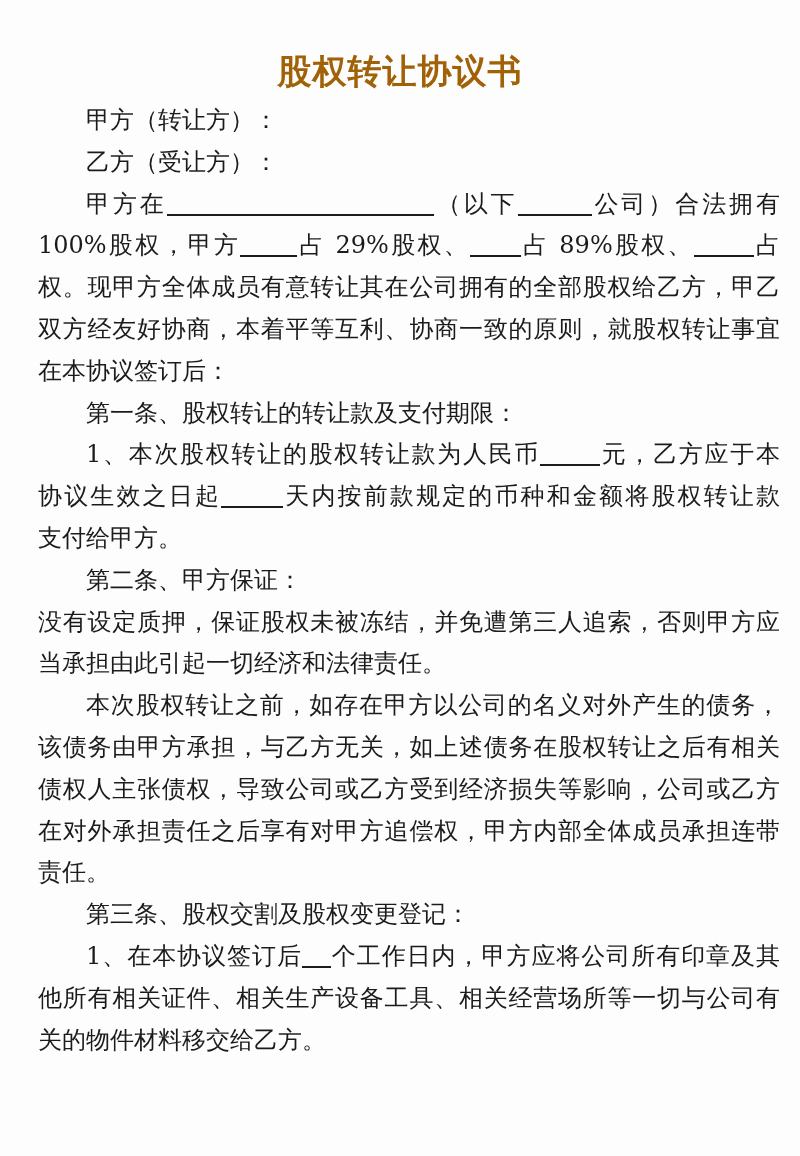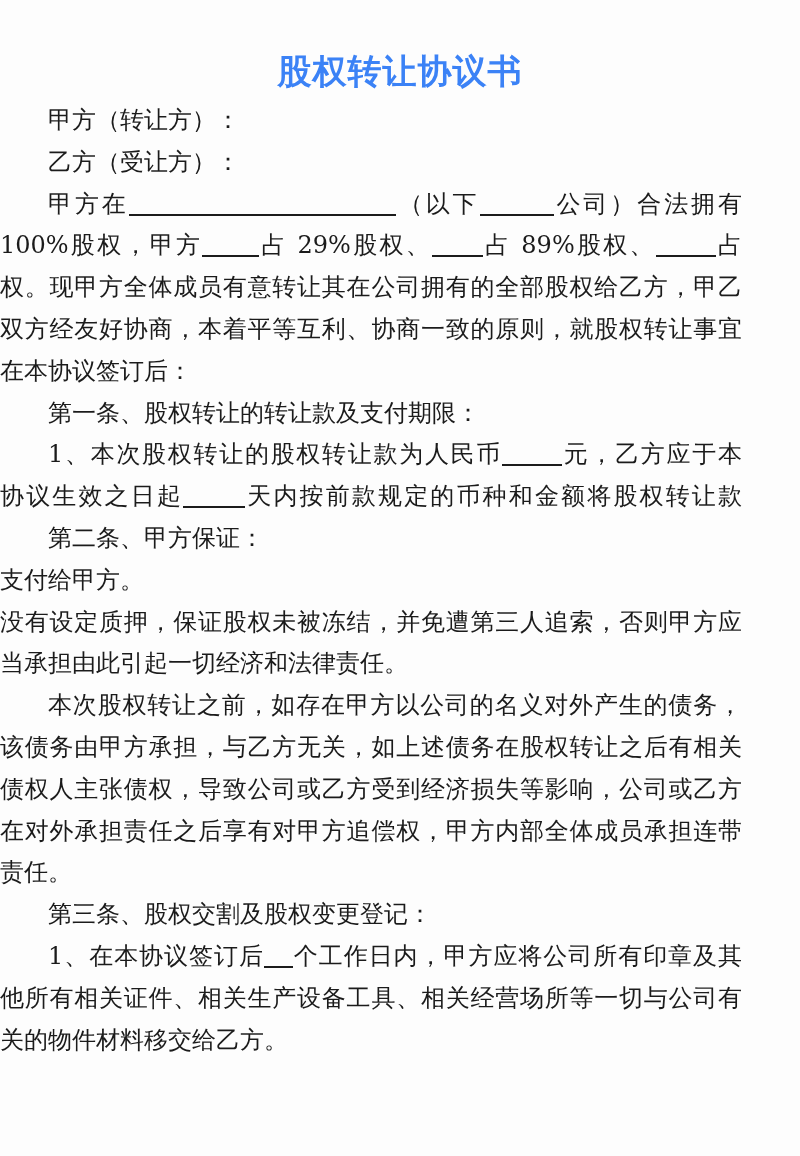--- a/index.html
+++ b/index.html
@@ -18,24 +18,25 @@
   }
   .doc-title {
     margin: 0;
     padding-top: 50px;
     height: 42px;
     font-size: 34px;
     line-height: 42px;
     font-weight: bold;
     text-align: center;
     letter-spacing: 1px;
-    color: #3b82f6;
+    color: #a16207;
   }
   .doc-body {
     margin-top: 8px;
+    padding-left: 38px;
     padding-right: 20px;
     width: 742px;
   }
   .line {
     position: relative;
     font-size: 24px;
     height: 41.8px;
     line-height: 41.8px;
     overflow: hidden;
     text-align: left;
@@ -64,22 +65,22 @@
       <div class="line indent"><span>甲方（转让方）：</span></div>
       <div class="line indent"><span>乙方（受让方）：</span></div>
       <div class="line indent fill"><span>甲方在</span><span class="blank" style="width: 267px;"></span><span>（以下</span><span class="blank" style="width: 74px;"></span><span>公司）合法拥有</span></div>
       <div class="line fill"><span>100%股权，甲方</span><span class="blank" style="width: 57px;"></span><span>占 29%股权、</span><span class="blank" style="width: 51px;"></span><span>占 89%股权、</span><span class="blank" style="width: 60px;"></span><span>占 15%股</span></div>
       <div class="line fill"><span>权。现甲方全体成员有意转让其在公司拥有的全部股权给乙方，甲乙</span></div>
       <div class="line fill"><span>双方经友好协商，本着平等互利、协商一致的原则，就股权转让事宜</span></div>
       <div class="line"><span>在本协议签订后：</span></div>
       <div class="line indent"><span>第一条、股权转让的转让款及支付期限：</span></div>
       <div class="line indent fill"><span>1、本次股权转让的股权转让款为人民币</span><span class="blank" style="width: 60px;"></span><span>元，乙方应于本</span></div>
       <div class="line fill"><span>协议生效之日起</span><span class="blank" style="width: 62px;"></span><span>天内按前款规定的币种和金额将股权转让款</span></div>
+      <div class="line"><span>支付给甲方。</span></div>
       <div class="line indent"><span>第二条、甲方保证：</span></div>
-      <div class="line"><span>支付给甲方。</span></div>
       <div class="line fill"><span>没有设定质押，保证股权未被冻结，并免遭第三人追索，否则甲方应</span></div>
       <div class="line"><span>当承担由此引起一切经济和法律责任。</span></div>
       <div class="line indent fill"><span>本次股权转让之前，如存在甲方以公司的名义对外产生的债务，</span></div>
       <div class="line fill"><span>该债务由甲方承担，与乙方无关，如上述债务在股权转让之后有相关</span></div>
       <div class="line fill"><span>债权人主张债权，导致公司或乙方受到经济损失等影响，公司或乙方</span></div>
       <div class="line fill"><span>在对外承担责任之后享有对甲方追偿权，甲方内部全体成员承担连带</span></div>
       <div class="line"><span>责任。</span></div>
       <div class="line indent"><span>第三条、股权交割及股权变更登记：</span></div>
       <div class="line indent fill"><span>1、在本协议签订后</span><span class="blank" style="width: 29px;"></span><span>个工作日内，甲方应将公司所有印章及其</span></div>
       <div class="line fill"><span>他所有相关证件、相关生产设备工具、相关经营场所等一切与公司有</span></div>

